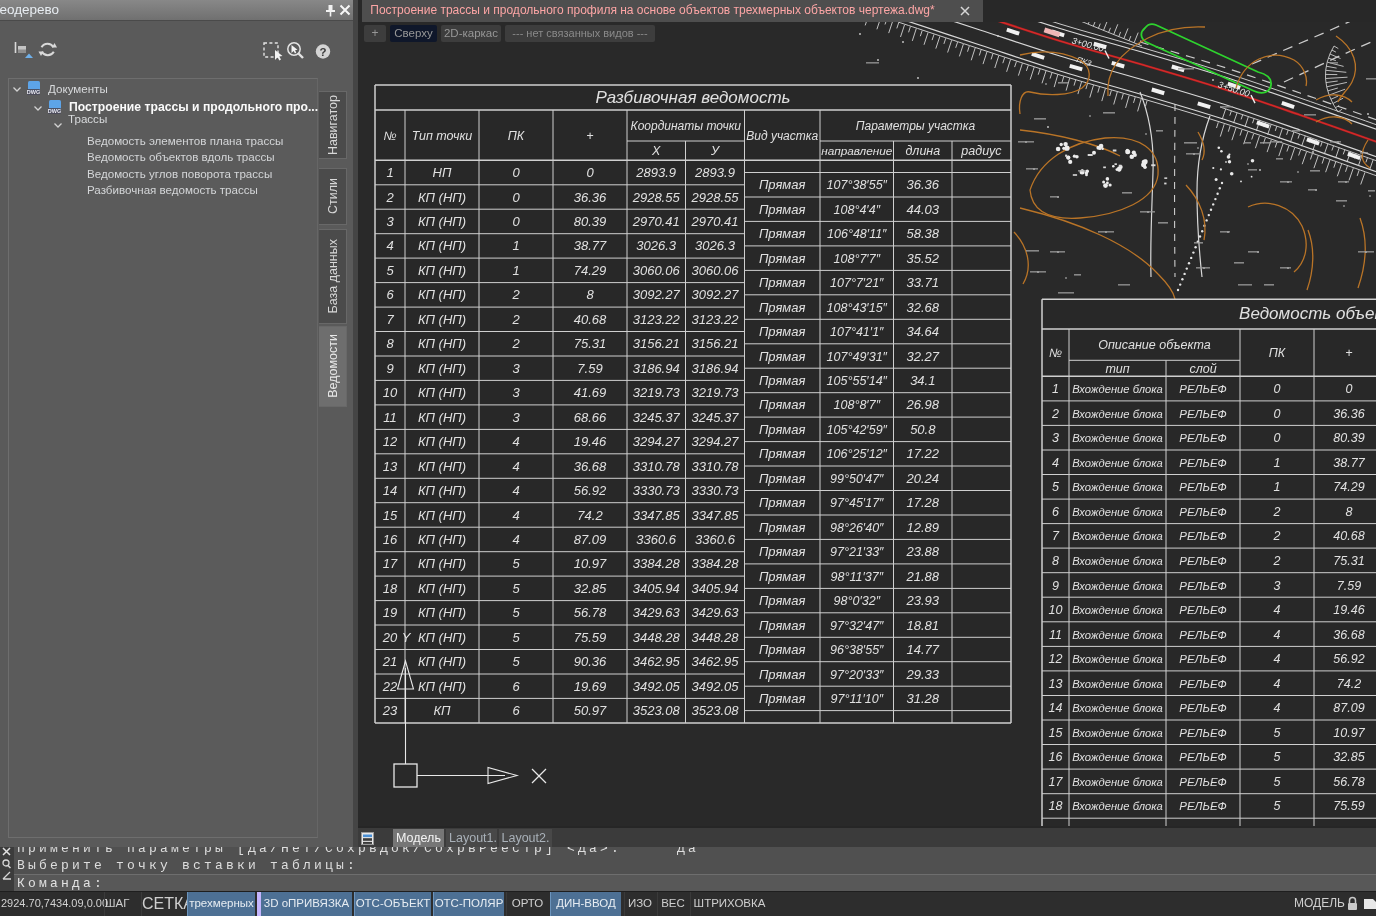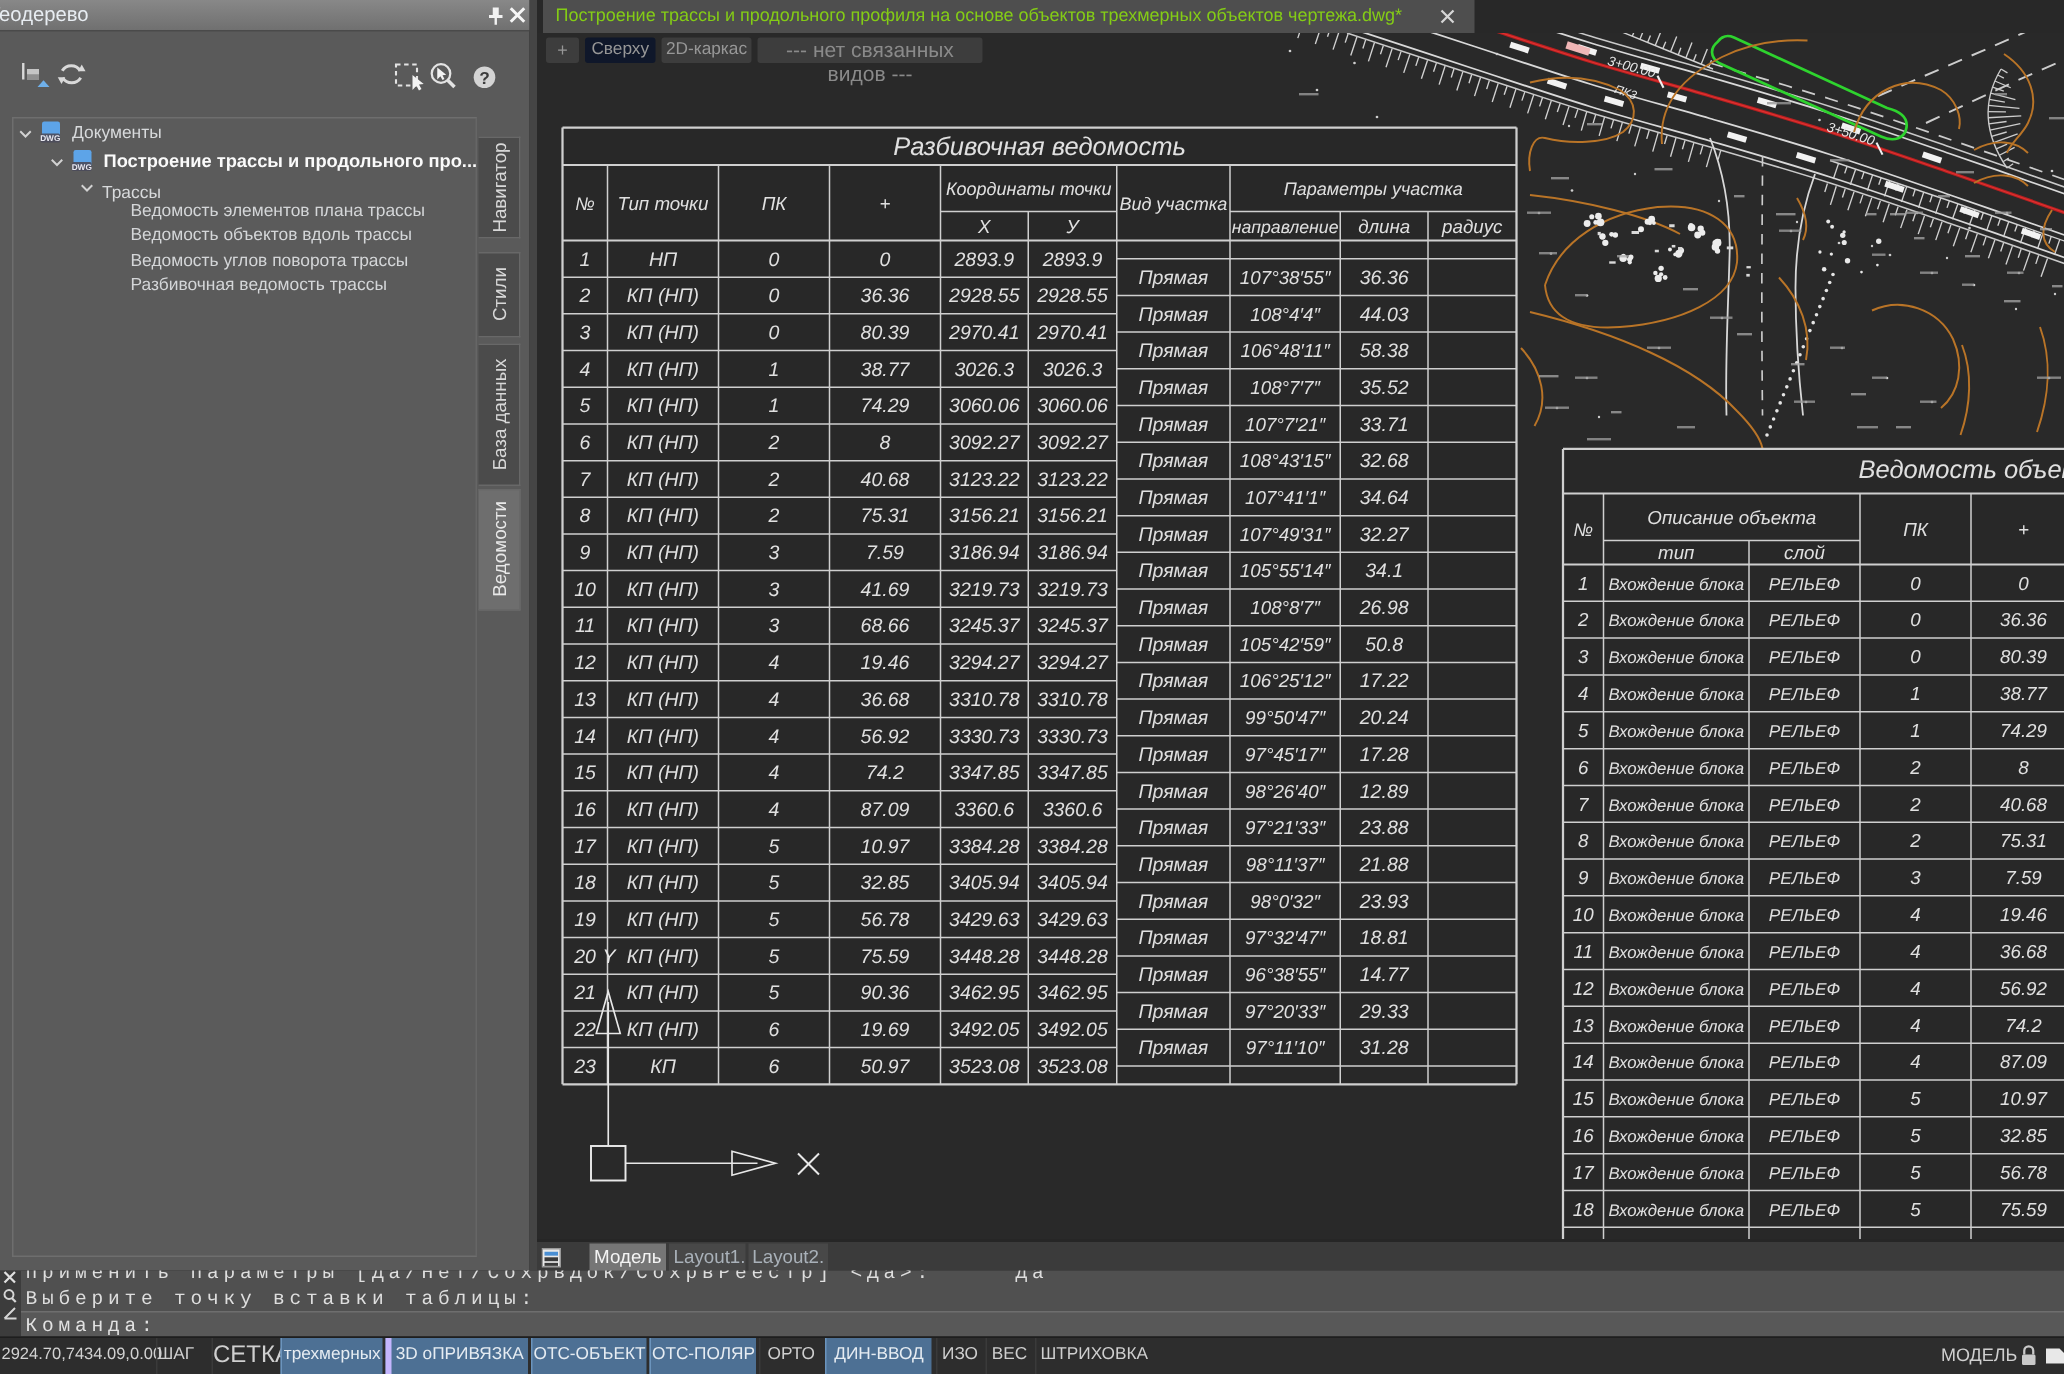--- a/index.html
+++ b/index.html
@@ -54,40 +54,40 @@
   </svg>
 <svg class="a" style="left:47px;top:99px" width="17" height="16">
     <rect x="2" y="1" width="12" height="11" rx="1.5" fill="#5da4e8"></rect>
     <rect x="1" y="9" width="13" height="6" rx="1" fill="#4a4a5a" opacity="0.9"></rect>
     <text x="7.5" y="14" font-size="5.5" font-family="Liberation Sans" font-weight="bold" fill="#e8e8f0" text-anchor="middle">DWG</text>
   </svg>
 <div class="a" style="left:69px;top:100px;font-size:12.2px;font-weight:bold;color:#fafafa;white-space:nowrap">Построение трассы и продольного про...</div>
 <svg class="a" style="left:53px;top:121px" width="10" height="9">
     <path d="M1.5,2.5 L5,6 L8.5,2.5" stroke="#d2d2d2" stroke-width="1.3" fill="none"></path>
   </svg>
-<div class="a" style="left:68px;top:122px;font-size:11.6px;color:#d8dadc">Трассы</div>
+<div class="a" style="left:68px;top:112px;font-size:11.6px;color:#d8dadc">Трассы</div>
 <div class="a" style="left:87px;top:134px;font-size:11.6px;color:#d4d6d8">Ведомость элементов плана трассы</div>
 <div class="a" style="left:87px;top:150px;font-size:11.6px;color:#d4d6d8">Ведомость объектов вдоль трассы</div>
 <div class="a" style="left:87px;top:167px;font-size:11.6px;color:#d4d6d8">Ведомость углов поворота трассы</div>
 <div class="a" style="left:87px;top:183px;font-size:11.6px;color:#d4d6d8">Разбивочная ведомость трассы</div>
 <div class="a" style="left:319px;top:91px;width:28px;height:68px;background:#4b4b4b;border:1px solid #686868;border-left:none;display:flex;align-items:center;justify-content:center">
     <span style="writing-mode:vertical-rl;transform:rotate(180deg);font-size:12.5px;color:#d8d8d8;white-space:nowrap">Навигатор</span>
   </div>
 <div class="a" style="left:319px;top:167.5px;width:28px;height:57px;background:#4b4b4b;border:1px solid #686868;border-left:none;display:flex;align-items:center;justify-content:center">
     <span style="writing-mode:vertical-rl;transform:rotate(180deg);font-size:12.5px;color:#d8d8d8;white-space:nowrap">Стили</span>
   </div>
 <div class="a" style="left:319px;top:228.5px;width:28px;height:95.5px;background:#4b4b4b;border:1px solid #686868;border-left:none;display:flex;align-items:center;justify-content:center">
     <span style="writing-mode:vertical-rl;transform:rotate(180deg);font-size:12.5px;color:#d8d8d8;white-space:nowrap">База данных</span>
   </div>
 <div class="a" style="left:319px;top:325.5px;width:28px;height:81.5px;background:#6e6e6e;border:1px solid #686868;border-left:none;display:flex;align-items:center;justify-content:center">
     <span style="writing-mode:vertical-rl;transform:rotate(180deg);font-size:12.5px;color:#e8e8e8;white-space:nowrap">Ведомости</span>
   </div>
 <div class="a" style="left:353px;top:0;width:5px;height:847px;background:#454545"></div>
 <div class="a" style="left:358px;top:0;width:1018px;height:22px;background:#282828">
- <div class="a" style="left:4px;top:0;width:621px;height:22px;background:#4e4e4e;color:#84cc16;font-size:12px;text-align:center;line-height:21px;padding-right:40px">Построение трассы и продольного профиля на основе объектов трехмерных объектов чертежа.dwg*</div>
+ <div class="a" style="left:4px;top:0;width:621px;height:22px;background:#4e4e4e;color:#fca5a5;font-size:12px;text-align:center;line-height:21px;padding-right:40px">Построение трассы и продольного профиля на основе объектов трехмерных объектов чертежа.dwg*</div>
  <svg class="a" style="left:601px;top:5px" width="13" height="13">
       <path d="M2,2 L10,10 M10,2 L2,10" stroke="#d6d6d6" stroke-width="1.5"></path>
     </svg>
 </div>
 
 <div class="a" style="left:358px;top:22px;width:1018px;height:804px;background:#292929;overflow:hidden">
 <svg width="1018" height="804" style="position:absolute;left:0;top:0">
       <path d="M540.0,-51.0 C553.7,-46.5 595.0,-32.8 622.0,-24.0 C649.0,-15.2 675.3,-6.2 702.0,2.0 C728.7,10.2 755.3,17.2 782.0,25.0 C808.7,32.8 835.3,40.5 862.0,49.0 C888.7,57.5 915.3,66.8 942.0,76.0 C968.7,85.2 1008.7,99.3 1022.0,104.0 " stroke="#c9c9c9" stroke-width="1.0" fill="none"></path>
 <path d="M540.0,-46.5 C553.7,-42.0 595.0,-28.3 622.0,-19.5 C649.0,-10.7 675.3,-1.7 702.0,6.5 C728.7,14.7 755.3,21.7 782.0,29.5 C808.7,37.3 835.3,45.0 862.0,53.5 C888.7,62.0 915.3,71.3 942.0,80.5 C968.7,89.7 1008.7,103.8 1022.0,108.5 " stroke="#d8d8d8" stroke-width="1.2" fill="none"></path>
 <path d="M540.0,-19.0 C553.7,-14.5 595.0,-0.8 622.0,8.0 C649.0,16.8 675.3,25.8 702.0,34.0 C728.7,42.2 755.3,49.2 782.0,57.0 C808.7,64.8 835.3,72.5 862.0,81.0 C888.7,89.5 915.3,98.8 942.0,108.0 C968.7,117.2 1008.7,131.3 1022.0,136.0 " stroke="#d8d8d8" stroke-width="1.2" fill="none"></path>
@@ -875,21 +875,21 @@
 <text x="48.0" y="620.0" font-family="Liberation Sans, sans-serif" font-size="13" fill="#e8e8e8" text-anchor="middle" font-style="italic">Y</text>
 <rect x="36" y="742" width="23" height="23" fill="none" stroke="#e8e8e8" stroke-width="1.3"></rect>
 <line x1="59.0" y1="753.5" x2="147.0" y2="753.5" stroke="#e8e8e8" stroke-width="1.1"></line>
 <path d="M159,753.5 L130,745.5 L130,761.5 Z" stroke="#e8e8e8" stroke-width="1.1" fill="none"></path>
 <line x1="174.0" y1="747.0" x2="188.0" y2="761.0" stroke="#e8e8e8" stroke-width="1.3"></line>
 <line x1="174.0" y1="761.0" x2="188.0" y2="747.0" stroke="#e8e8e8" stroke-width="1.3"></line>
     </svg>
  <div class="a" style="left:6px;top:3px;width:22px;height:17px;background:#3d3d3d;border-radius:2px;color:#979797;font-size:12px;text-align:center;line-height:16px">+</div>
  <div class="a" style="left:32px;top:3px;width:47px;height:17px;background:#0f172a;border-radius:2px;color:#979797;font-size:11.5px;text-align:center;line-height:16px">Сверху</div>
  <div class="a" style="left:83px;top:3px;width:60px;height:17px;background:#3d3d3d;border-radius:2px;color:#979797;font-size:11.5px;text-align:center;line-height:16px">2D-каркас</div>
- <div class="a" style="left:147px;top:3px;width:150px;height:17px;background:#3d3d3d;border-radius:2px;color:#8a8a8a;font-size:14px;text-align:center;line-height:16px">--- нет связанных видов ---</div>
+ <div class="a" style="left:147px;top:3px;width:150px;height:17px;background:#3d3d3d;border-radius:2px;color:#8a8a8a;font-size:11px;text-align:center;line-height:16px">--- нет связанных видов ---</div>
 </div>
 
 <div class="a" style="left:358px;top:826px;width:1018px;height:21px;background:#3b3b3b;border-top:2px solid #262626">
  <svg class="a" style="left:3px;top:4px" width="14" height="14">
       <rect x="0.5" y="0.5" width="12" height="12" fill="#e8e8e8" stroke="#999"></rect>
       <rect x="2" y="2.5" width="9" height="2.6" fill="#4a8fd4"></rect>
       <rect x="2" y="6.2" width="9" height="2.6" fill="#3a3a3a"></rect>
       <rect x="2" y="9.9" width="9" height="2" fill="#3a3a3a"></rect>
     </svg>
  <div class="a" style="left:35px;top:1px;width:51px;height:20px;background:#767676;color:#f4f4f4;font-size:12.5px;text-align:center;line-height:19px">Модель</div>

